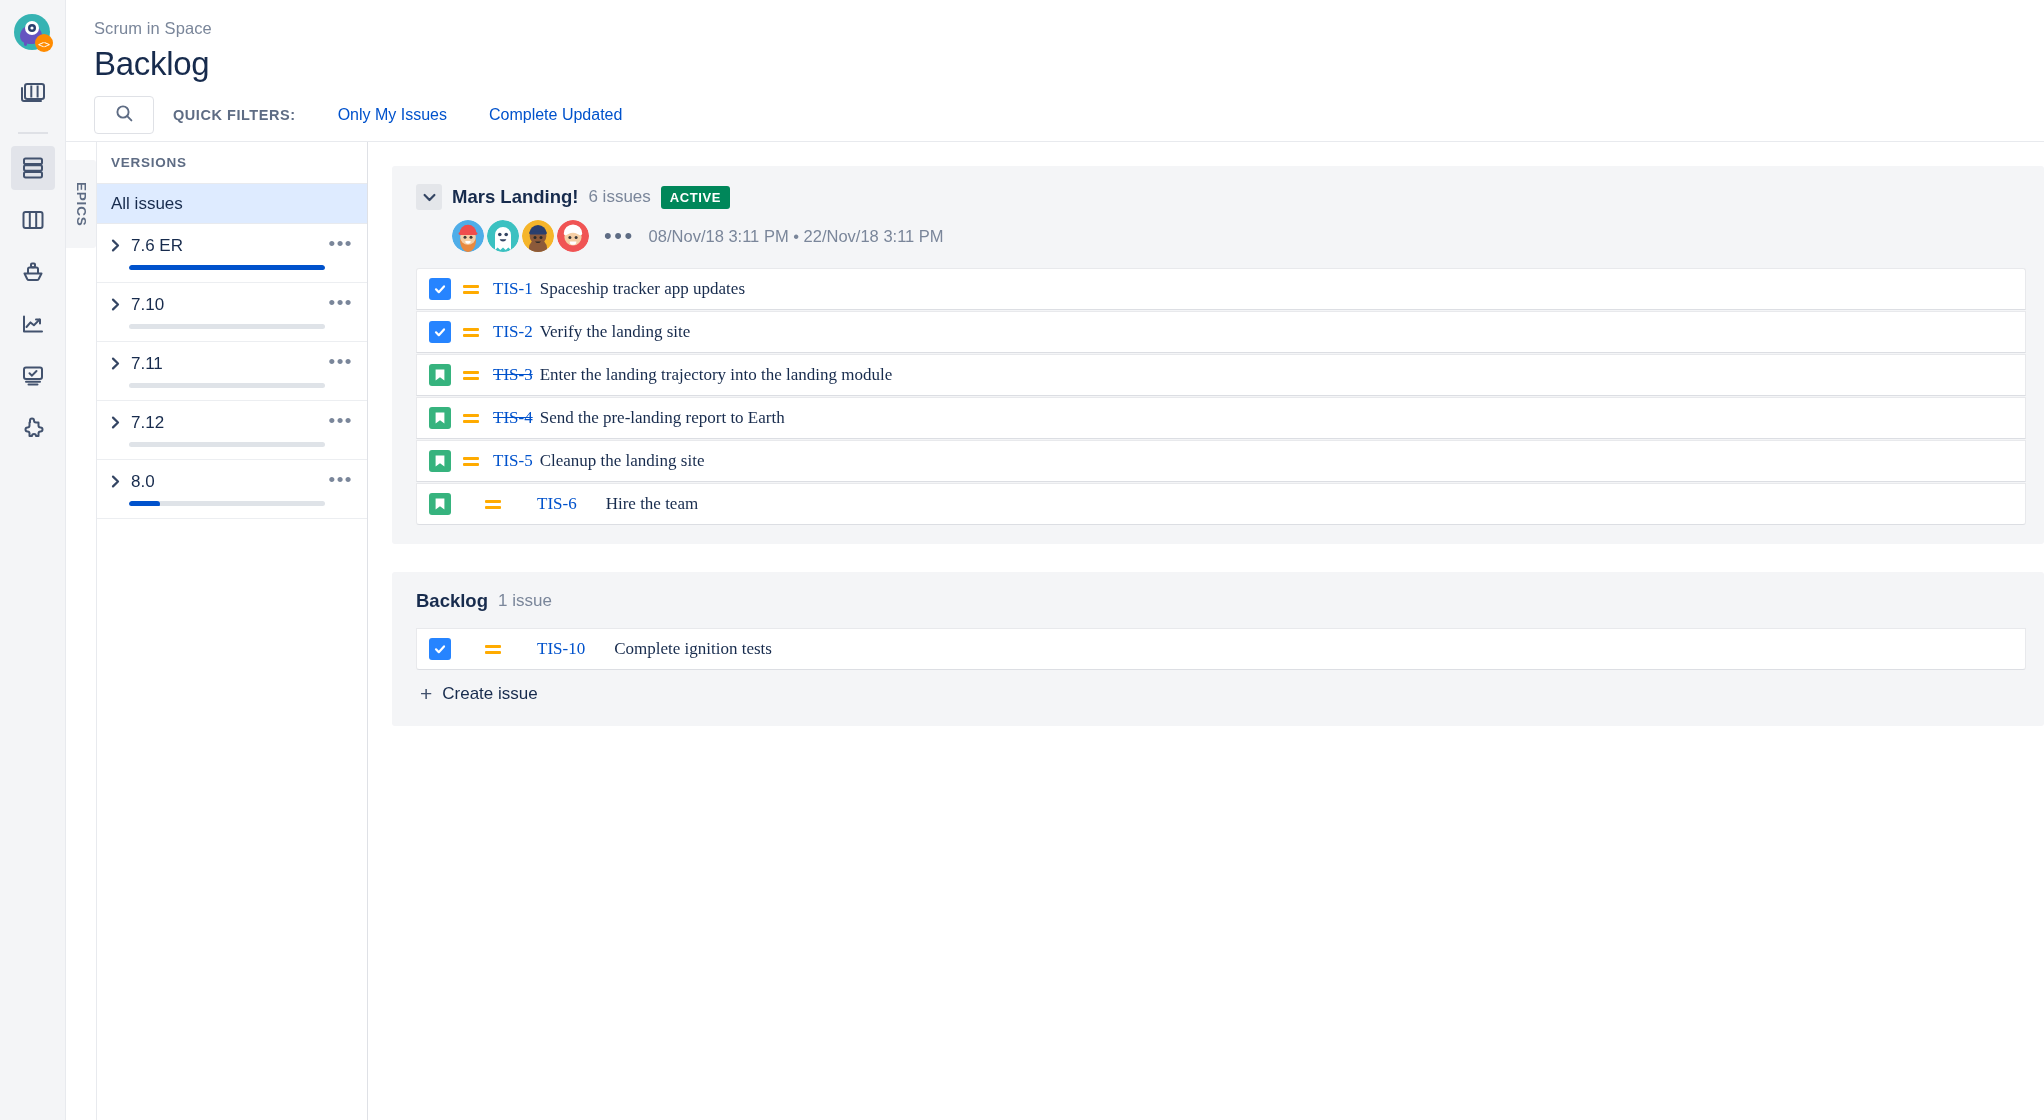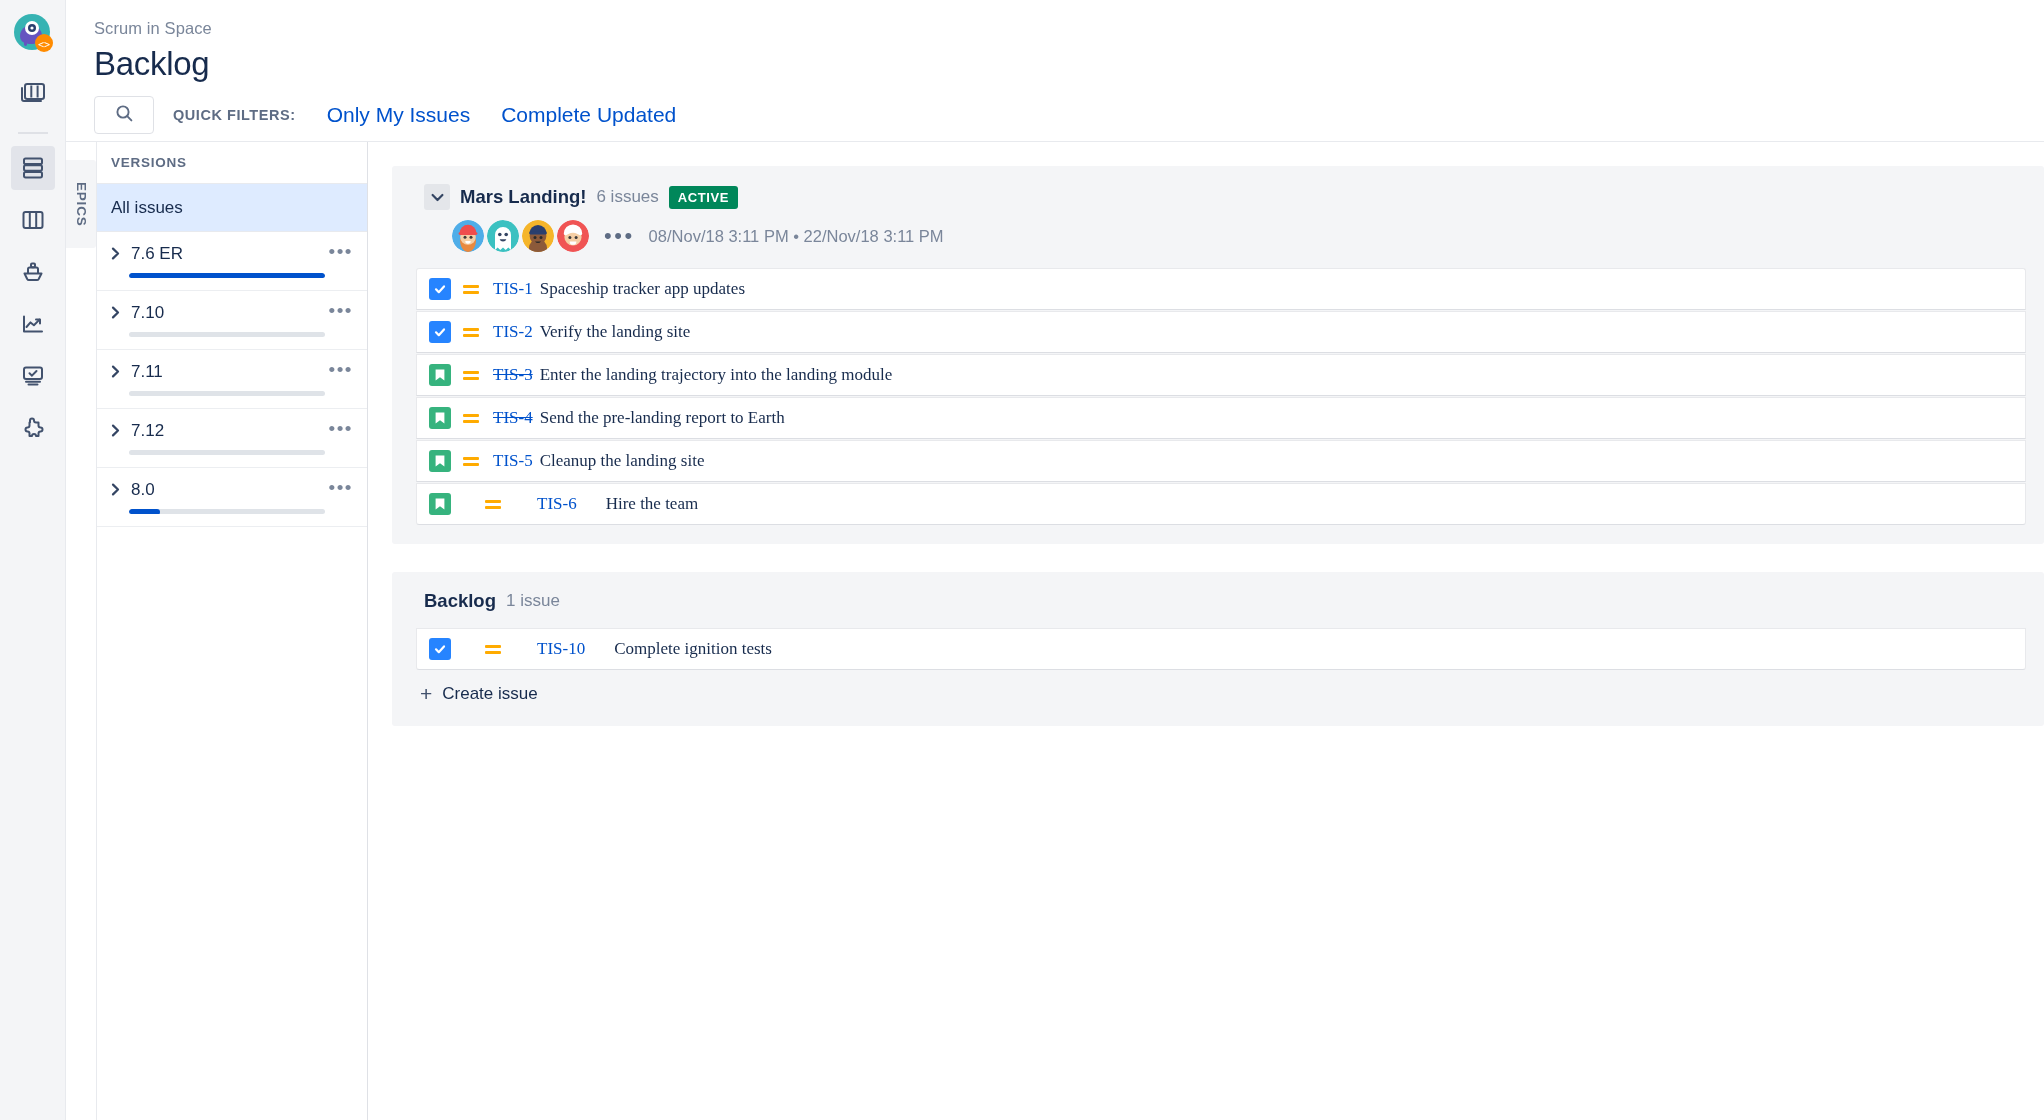--- a/index.html
+++ b/index.html
@@ -62,21 +62,21 @@
     border: 1px solid #dfe1e6; border-radius: 4px;
     background: #fff;
     display: flex; align-items: center; justify-content: center;
     color: #5e6c84;
   }
   .qf-label {
     margin-left: 18px; font-size: 14.5px; font-weight: 700;
     letter-spacing: .55px; color: #5e6c84;
   }
   .qf-link {
-    margin-left: 30px; font-size: 21px; color: #0052cc;
+    margin-left: 41px; font-size: 16px; color: #0052cc;
     text-decoration: none; cursor: pointer;
   }
 
   
   .body { flex: 1; display: flex; min-height: 0; }
 
   
   .epics-tab-col {
     width: 31px; background: #fff;
     border-right: 1px solid #e8eaee;
@@ -105,21 +105,21 @@
     display: flex; flex-direction: column;
   }
   .versions-head {
     height: 42px; display: flex; align-items: center;
     padding: 0 14px;
     font-size: 13.5px; font-weight: 700; letter-spacing: .75px;
     color: #5e6c84;
     border-bottom: 1px solid #e8eaee;
   }
   .v-all {
-    height: 48px; display: flex; align-items: center;
+    height: 40px; display: flex; align-items: center;
     padding: 0 14px; background: #deebff;
     font-size: 17px; color: #172b4d;
     border-bottom: 1px solid #e8eaee;
     cursor: pointer;
   }
   .v-row {
     height: 59px; padding: 12px 14px;
     border-bottom: 1px solid #eceef1;
     display: flex; flex-direction: column; justify-content: center;
     cursor: pointer; position: relative;
@@ -150,21 +150,21 @@
     overflow: hidden;
   }
 
   .section {
     background: #f4f5f7; border-radius: 3px;
     padding: 18px 18px 18px 24px;
     margin-bottom: 28px;
   }
   .section.backlog-sec { padding-bottom: 22px; }
 
-  .sec-head { display: flex; align-items: center; gap: 10px; margin-left: 8px; }
+  .sec-head { display: flex; align-items: center; gap: 10px; }
   .sec-chev {
     width: 26px; height: 26px; border-radius: 3px;
     background: #e4e6ea; color: #344563;
     display: flex; align-items: center; justify-content: center;
     cursor: pointer; font-size: 12px;
   }
   .sec-title { font-size: 18.5px; font-weight: 700; color: #172b4d; }
   .sec-count { font-size: 17px; color: #7a869a; }
   .badge-active {
     background: #00875a; color: #fff;

